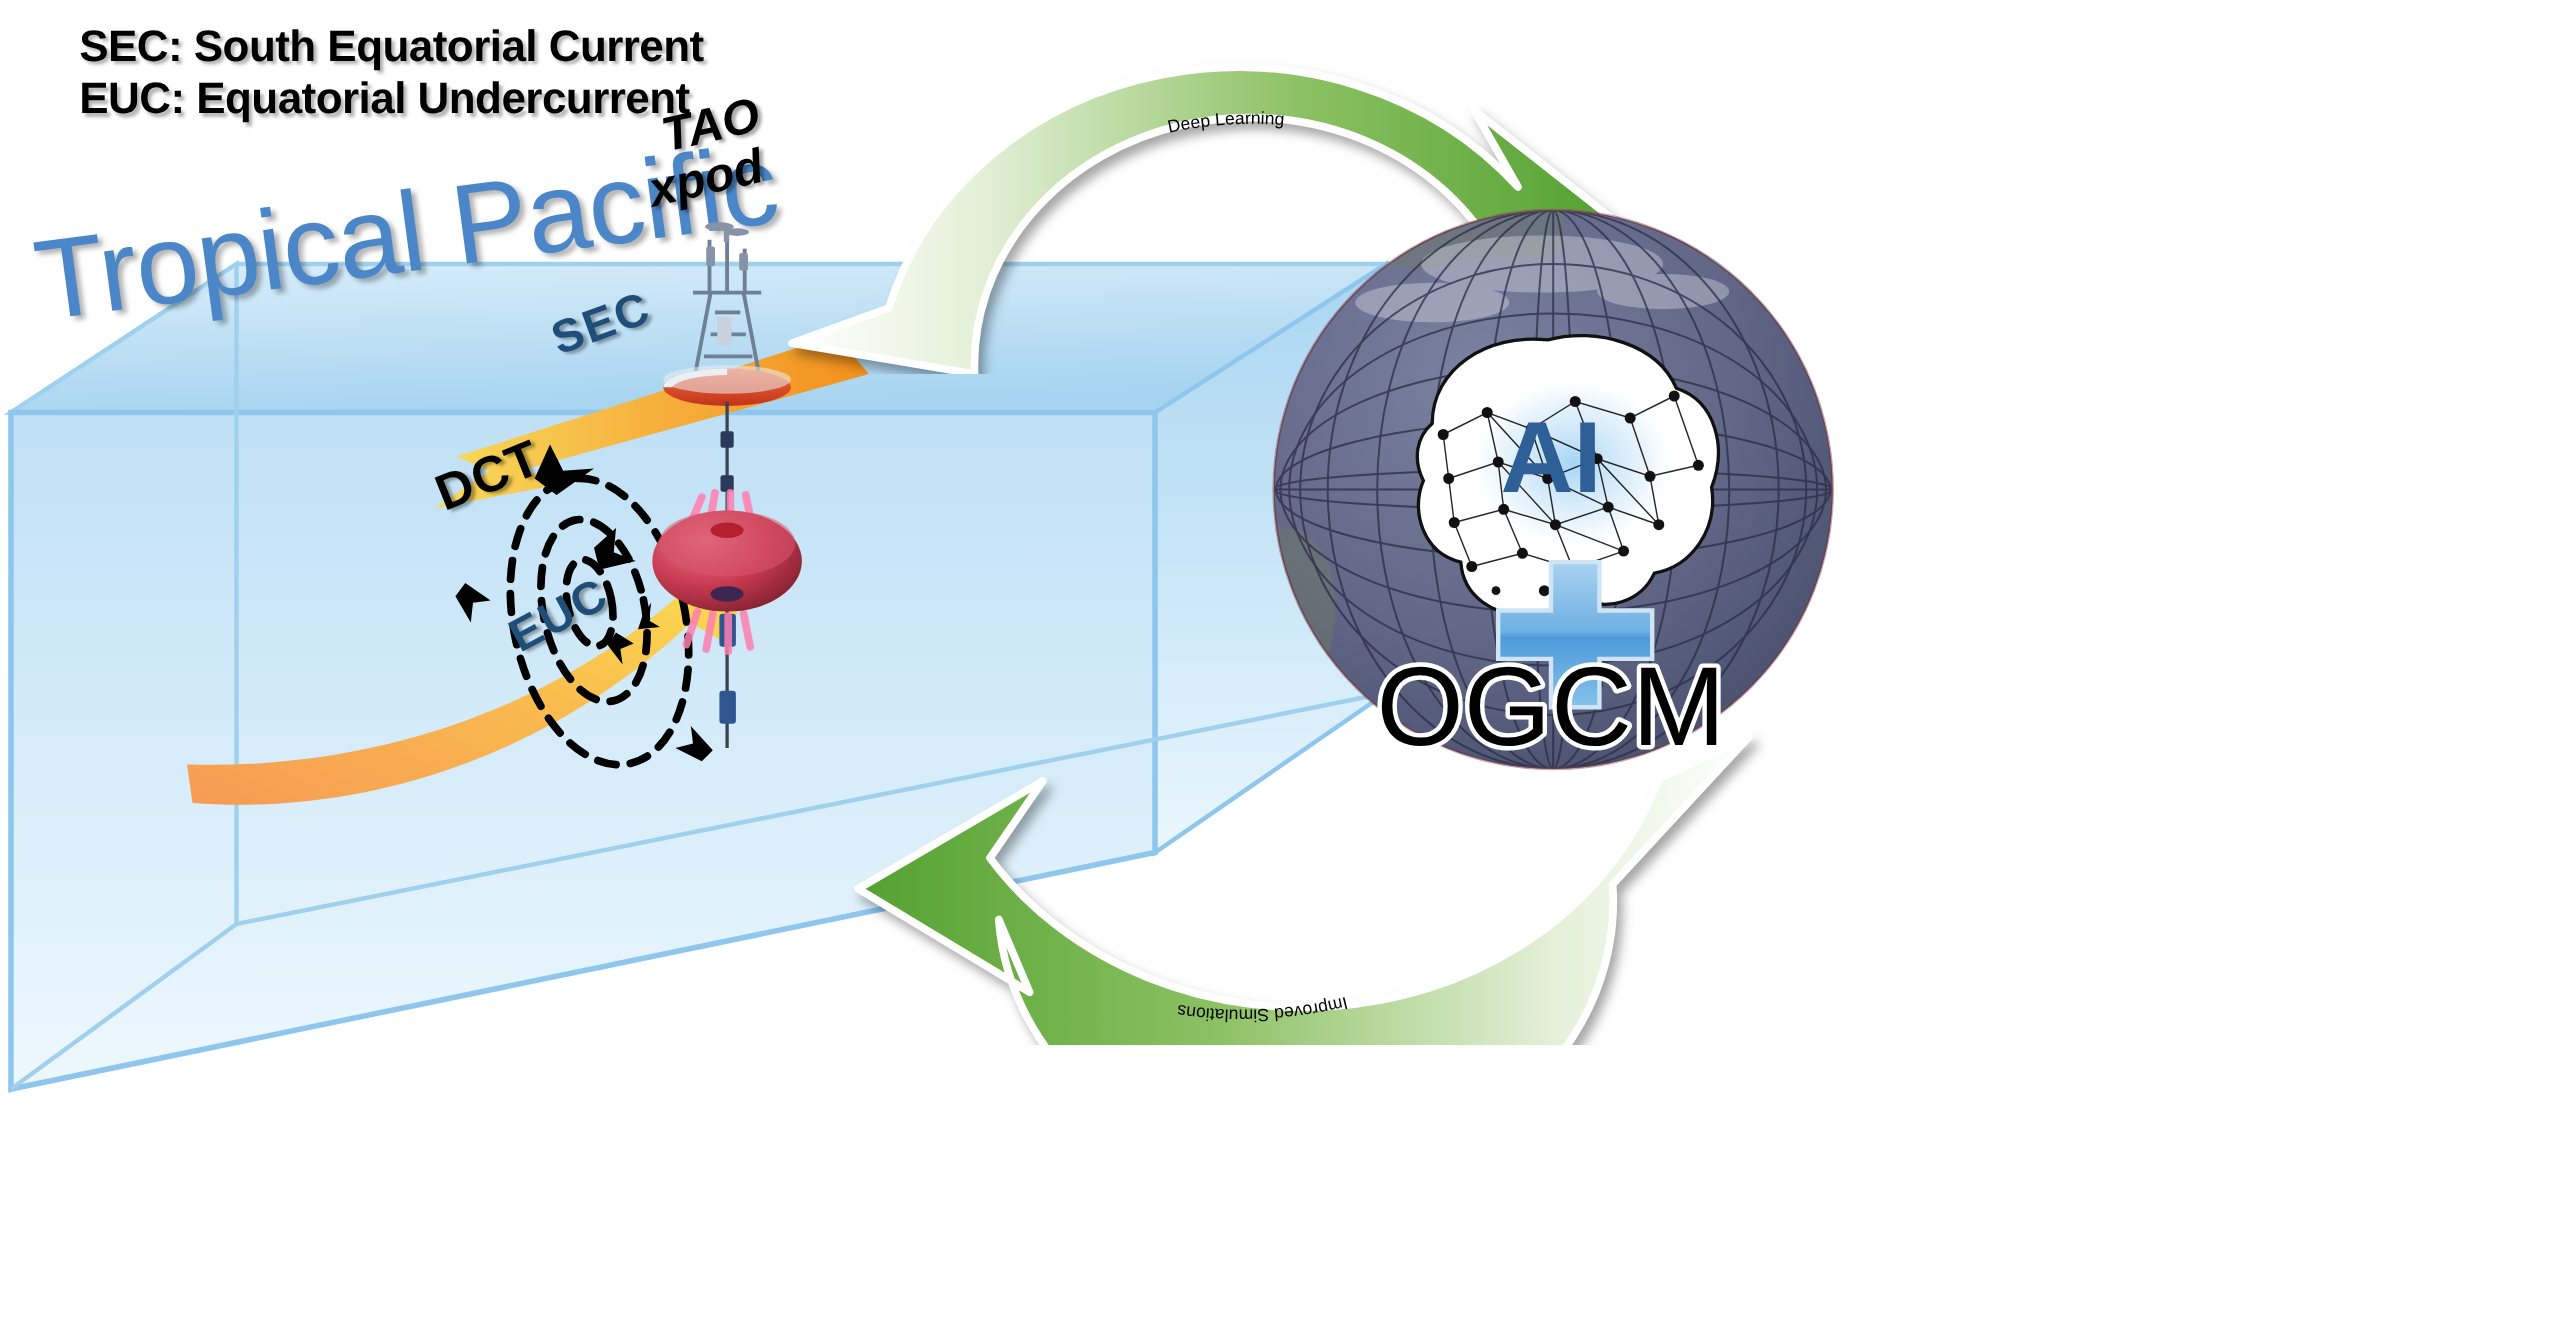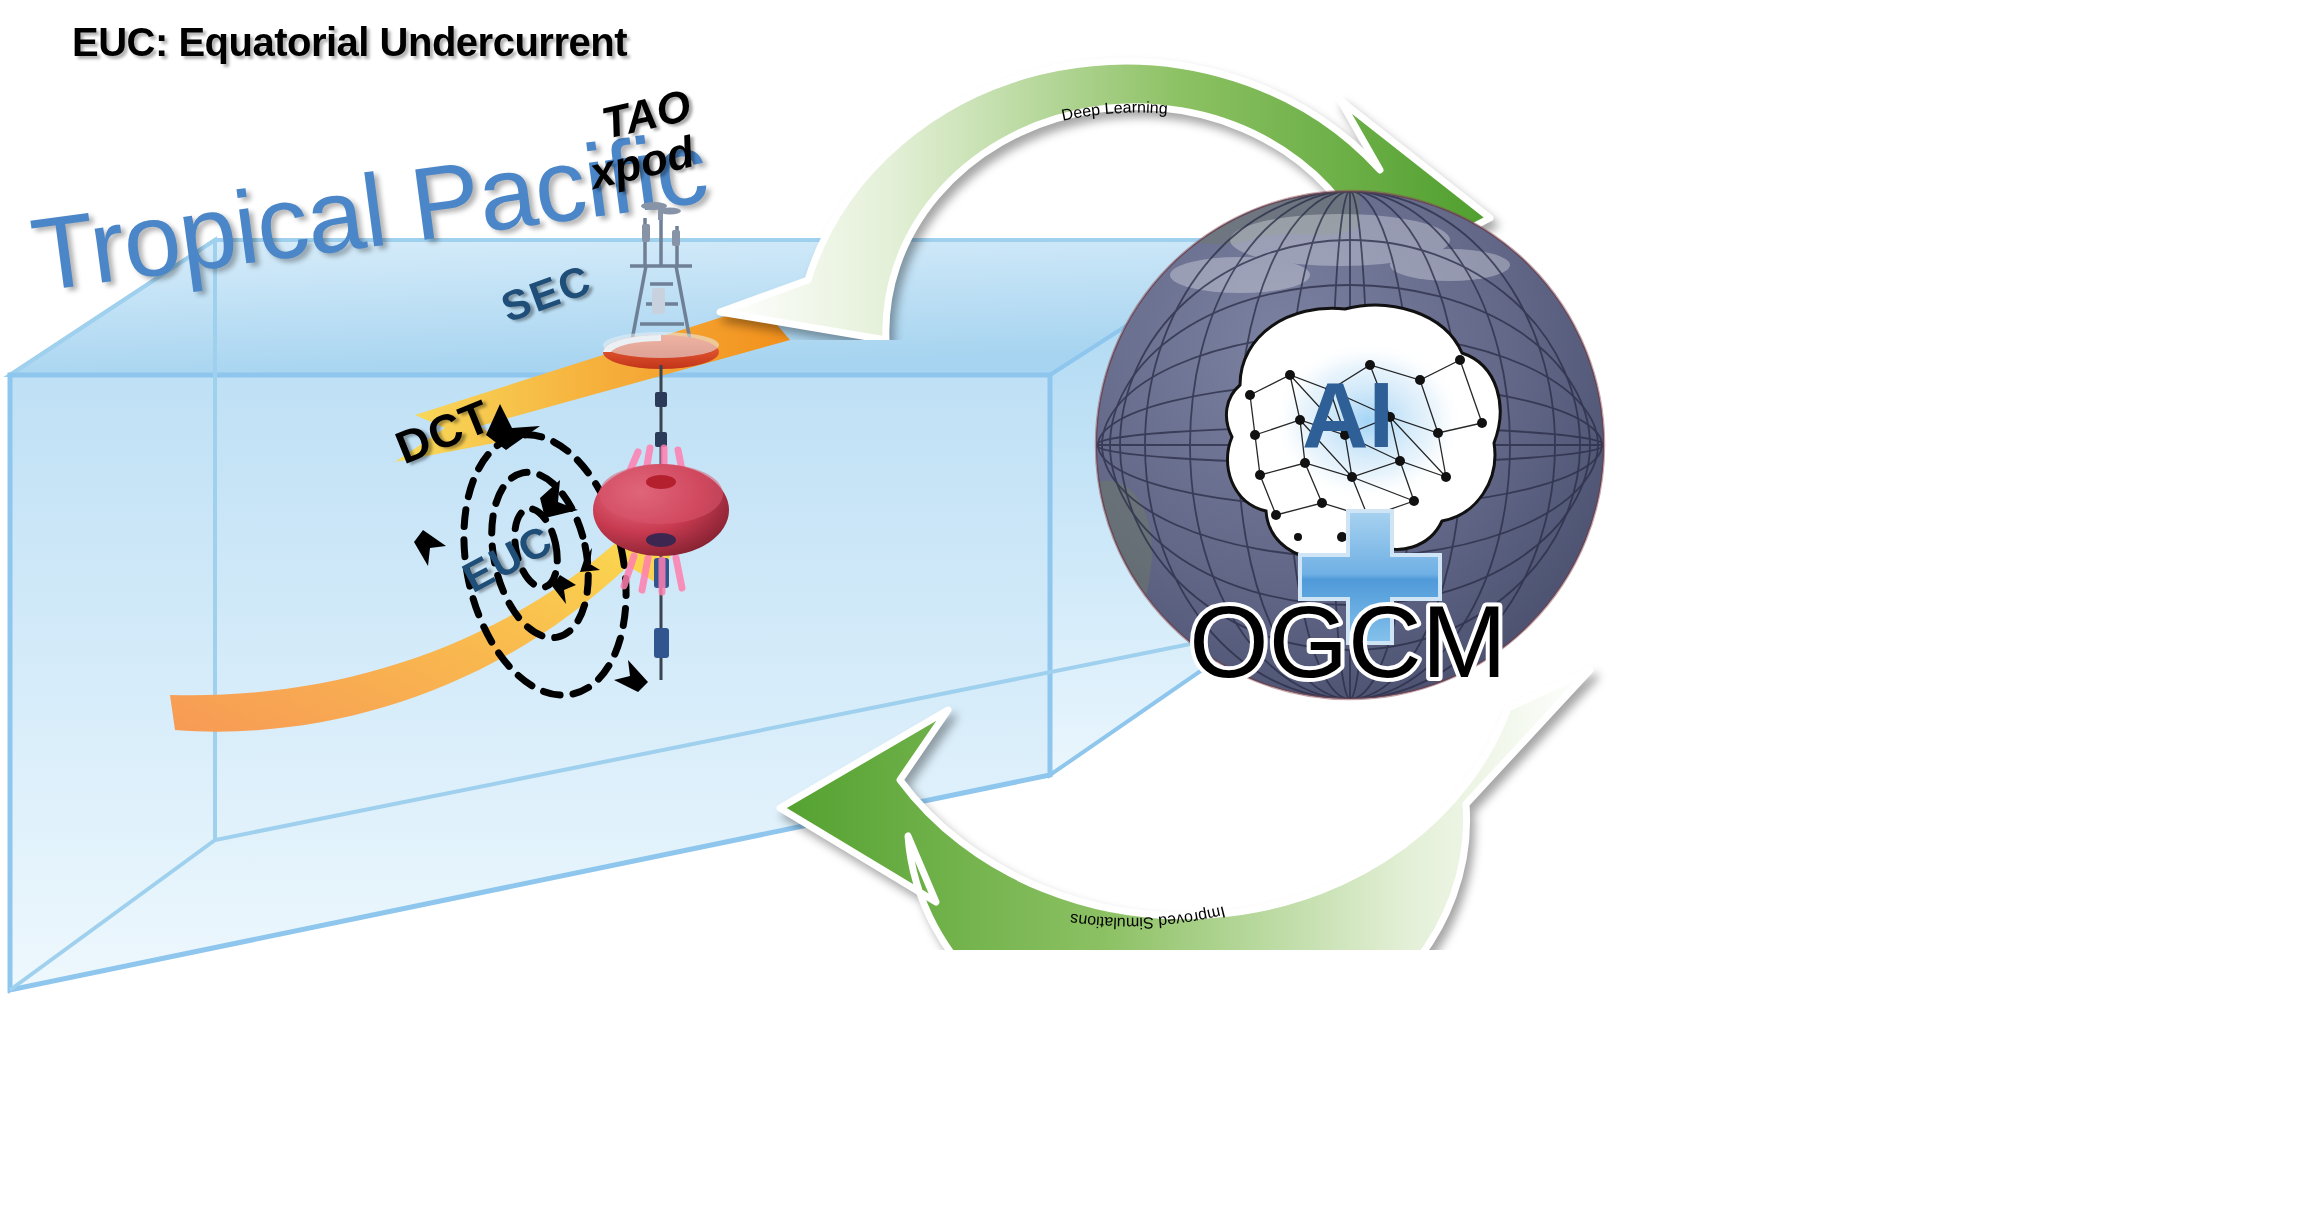--- a/index.html
+++ b/index.html
@@ -42,26 +42,27 @@
   
   #mooring{left:560px;top:180px;}
 
   
   #arrow-dl{left:690px;top:40px;}
   #arrow-sim{left:660px;top:630px;}
   .arctext{position:absolute;left:0;top:0;width:100%;height:100%;
            pointer-events:none;}
 
   
-  #globe{left:1090px;top:185px;width:520px;height:520px;text-decoration:underline;}
+  #globe{left:1152px;top:185px;width:520px;height:520px;text-decoration:underline;}
 </style>
 </head>
 <body>
 
 <div class="abs" id="legend">
+  <div class="line">SEC: South Equatorial Current</div>
   <div class="line">EUC: Equatorial Undercurrent</div>
 </div>
 
 <div class="abs" id="oceanbox">
 <svg width="1300" height="830" viewBox="0 0 1300 830">
   <defs>
     <linearGradient id="topFace" x1="0" y1="0" x2="0.3" y2="1">
       <stop offset="0%" stop-color="#d8edfa"></stop>
       <stop offset="100%" stop-color="#a7d4f0"></stop>
     </linearGradient>

